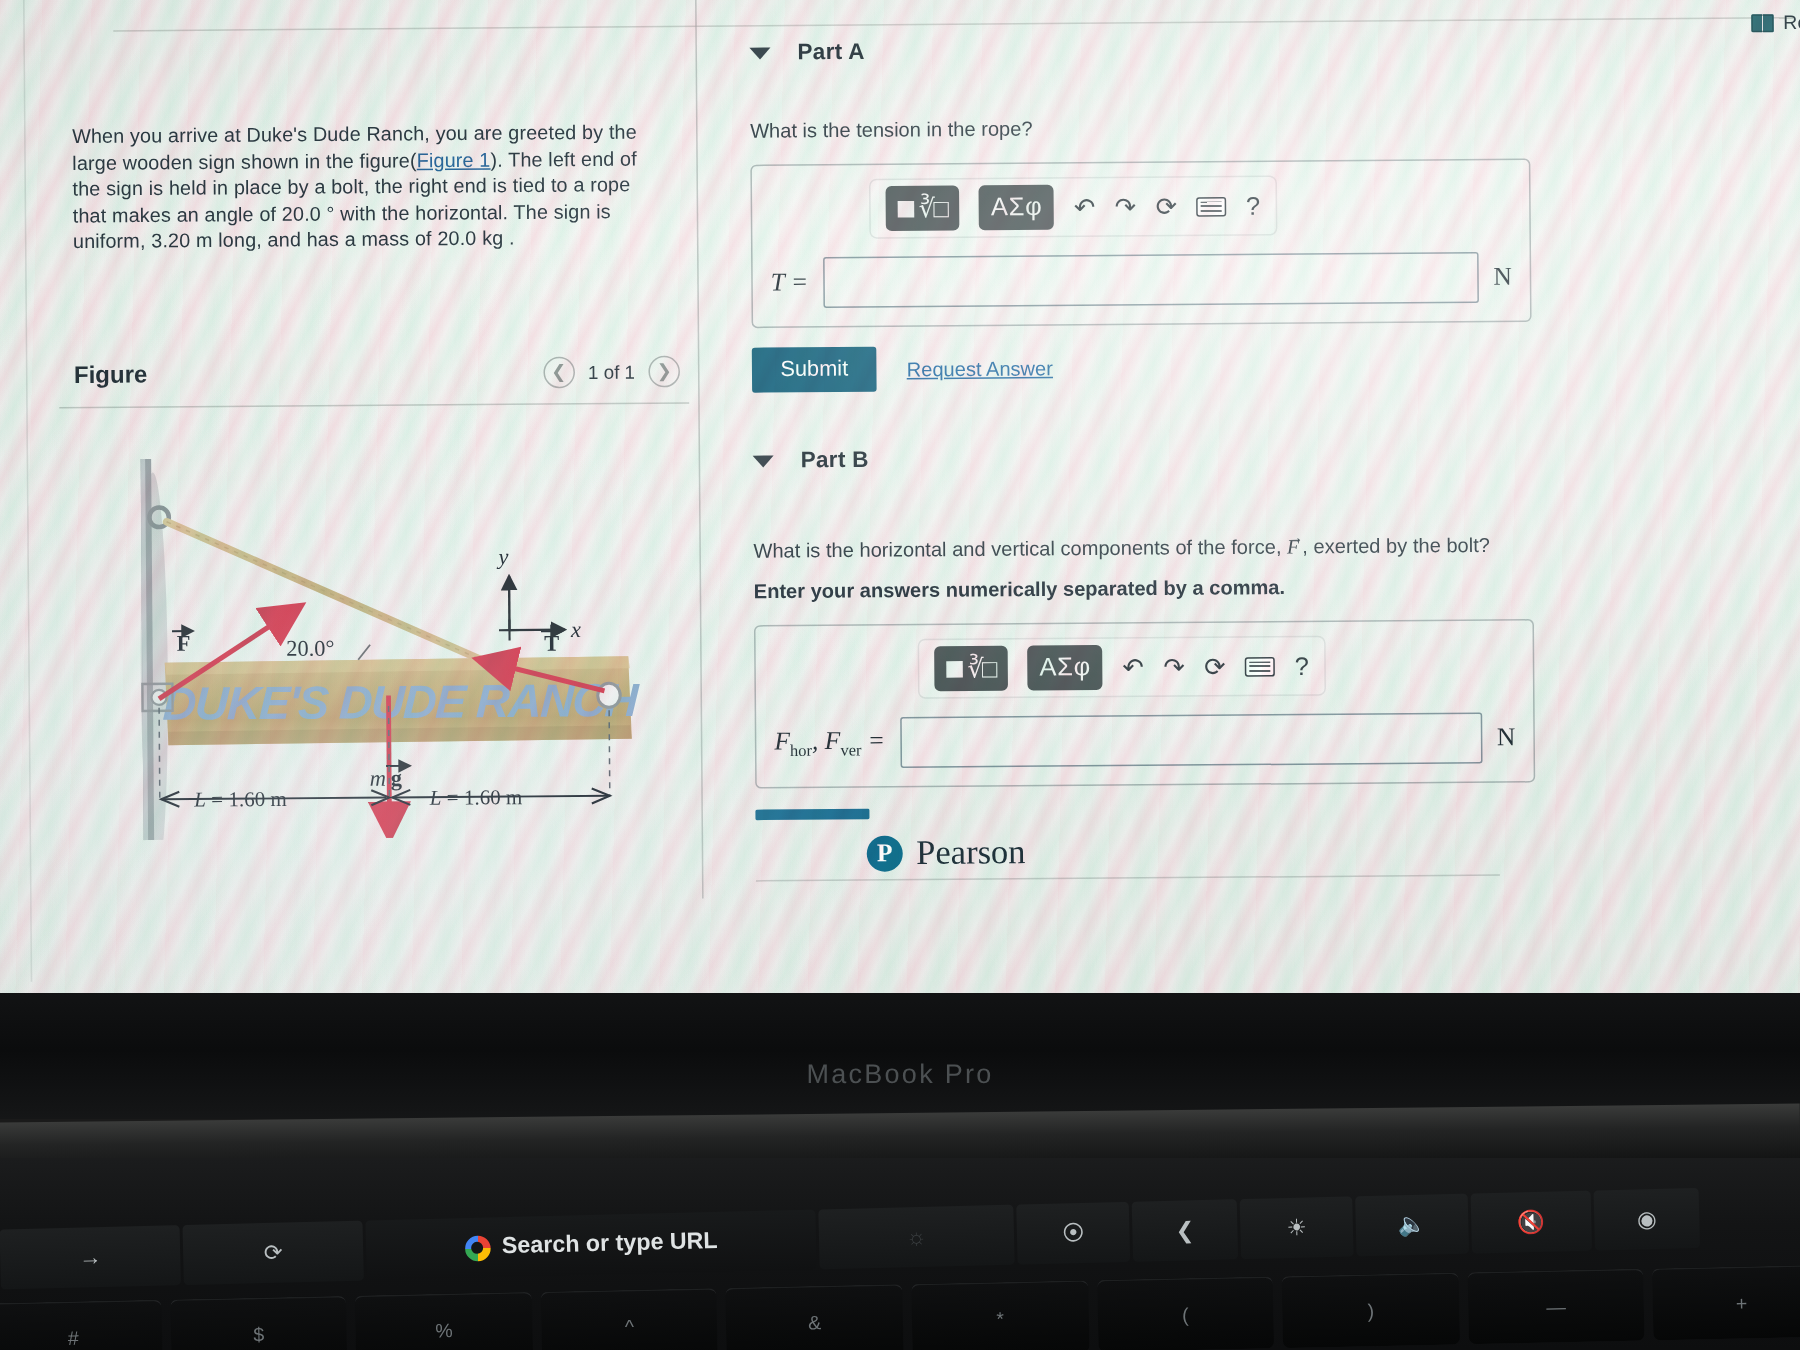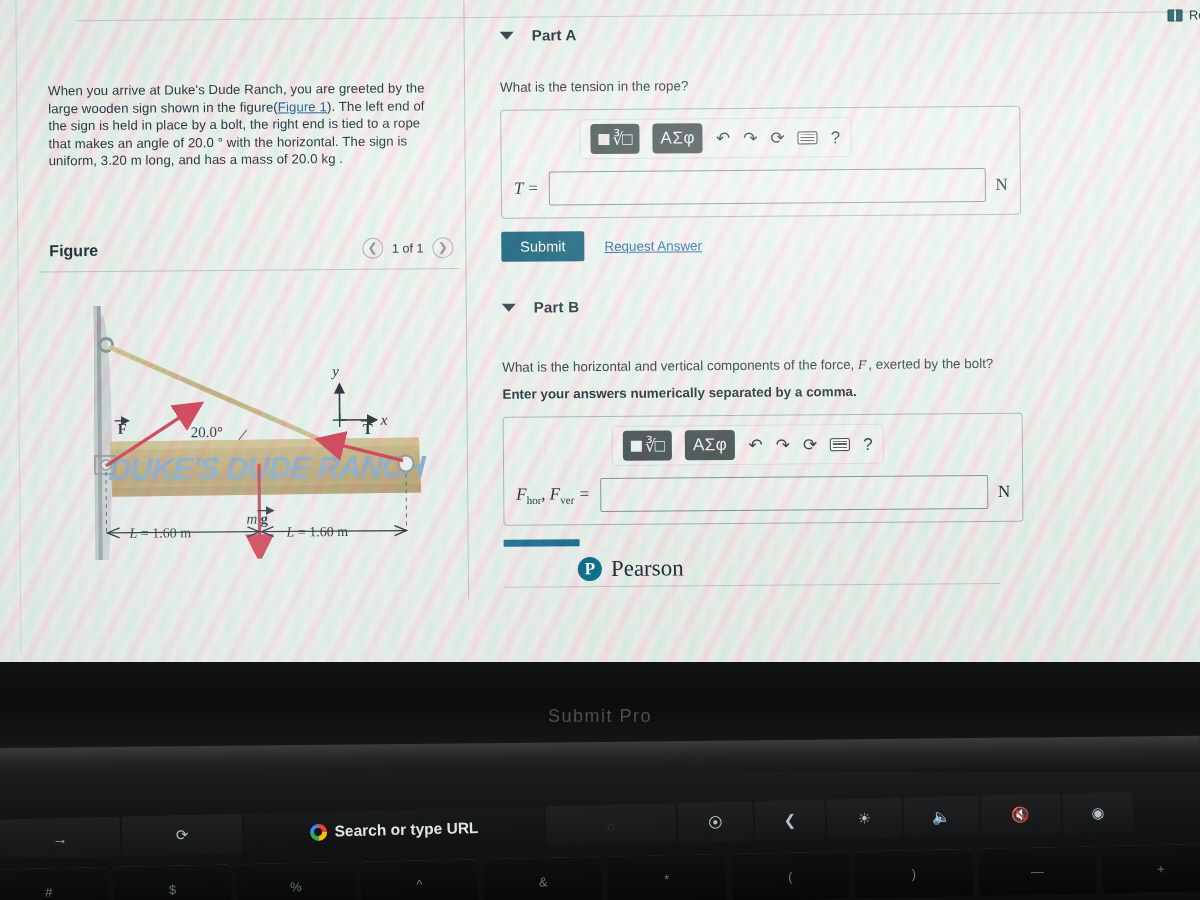--- a/index.html
+++ b/index.html
@@ -476,21 +476,21 @@
 
       <div class="bottom-rule"></div>
 
       <div class="moire"></div>
       <div class="moire2"></div>
     </div>
     <div class="glare"></div>
   </div>
 
   <div class="bezel-bottom"></div>
-  <div class="mbp-word">Submit Pro</div>
+  <div class="mbp-word">MacBook Pro</div>
   <div class="hinge"></div>
   <div class="deck"></div>
 
   <div class="touchbar">
     <div class="tb-key" style="flex:0 0 120px;">→</div>
     <div class="tb-key" style="flex:0 0 120px;">⟳</div>
     <div class="tb-key tb-url">
       <span class="gdot"></span>
       <span>Search or type URL</span>
     </div>

